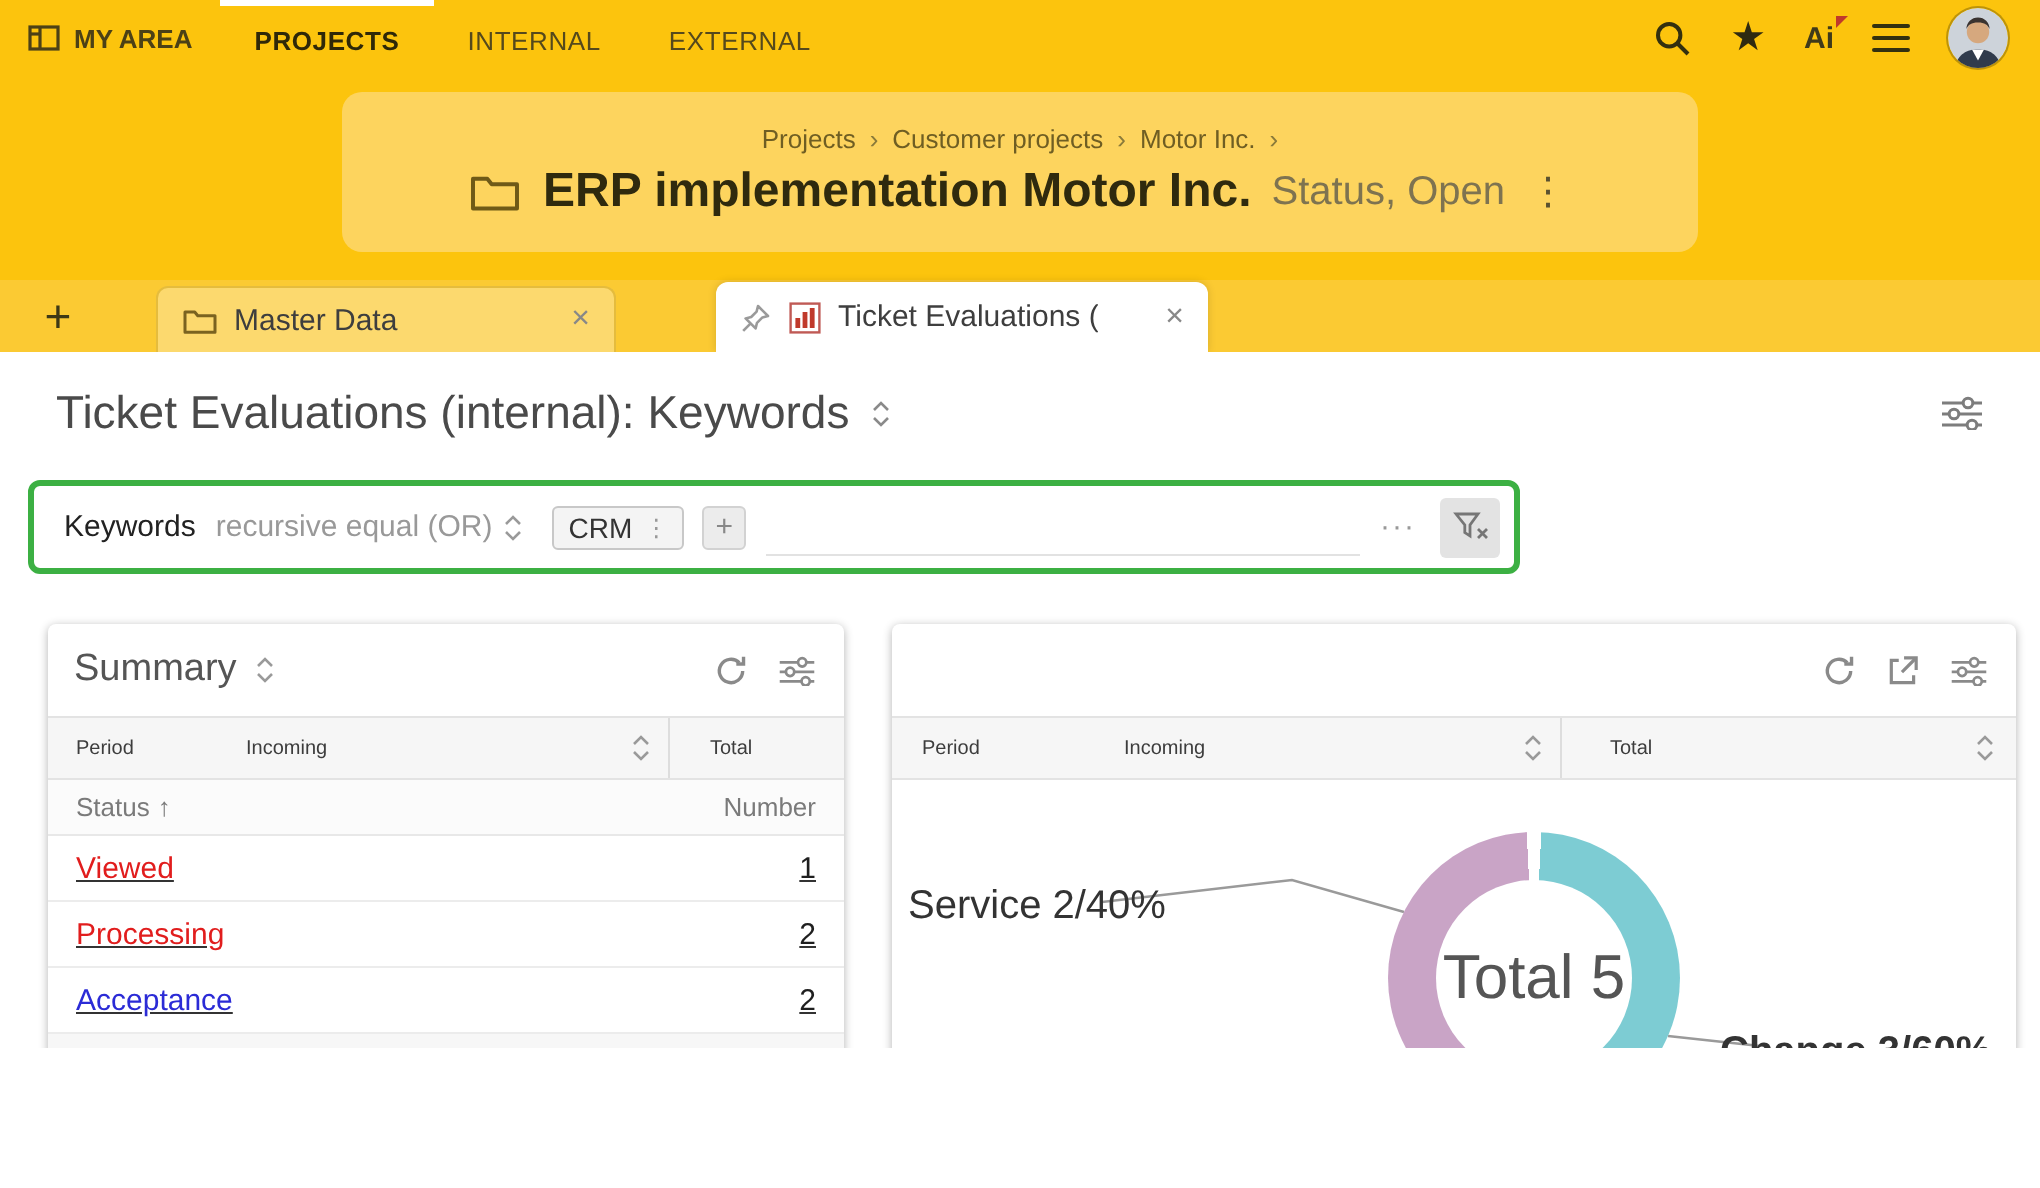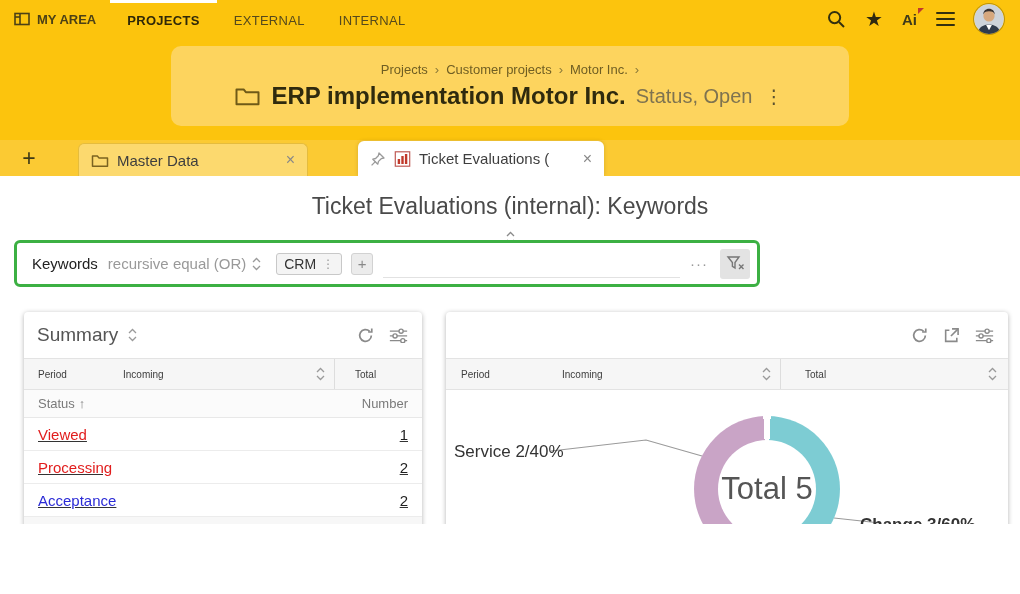--- a/index.html
+++ b/index.html
@@ -38,21 +38,21 @@
   .tabstrip { height:36px; background:var(--amber-strip,#fbca33); display:flex; align-items:flex-end; padding-left:14px; }
   .addtab { width:30px; height:36px; display:flex; align-items:center; justify-content:center; font-size:23px; color:#3e3916; cursor:pointer; }
   .tab { display:flex; align-items:center; gap:8px; height:33px; padding:0 10px 0 12px; border-radius:6px 6px 0 0; font-size:15px; color:#3e3e3e; cursor:pointer; }
   .tab.inactive { background:var(--tab-inactive,#fcd96e); border:1px solid #e5bc3d; border-bottom:none; width:230px; margin-left:34px; }
   .tab.active { background:#fff; width:246px; margin-left:50px; height:35px; box-shadow:0 0 4px rgba(0,0,0,.15); }
   .tab .tab-label { white-space:nowrap; overflow:hidden; }
   .tab .close { margin-left:auto; color:#888; font-size:16px; cursor:pointer; padding:0 2px; }
 
   
   .content { position:relative; height:418px; background:#fff; }
-  .pagetitle-row { display:flex; align-items:center; padding:17px 28px 0 28px; gap:10px;flex-direction:column; }
+  .pagetitle-row { display:flex; align-items:center; padding:17px 28px 0 28px; gap:10px; }
   .pagetitle { font-size:23px; font-weight:normal; color:#4a4a4a; }
   .pagetitle-row .flexspacer { flex:1; }
 
   
   .filter-outline { position:absolute; left:14px; top:64px; width:746px; height:47px; border:3px solid var(--highlight-green,#3cb043); border-radius:6px; background:#fff; display:flex; align-items:center; padding:0 7px; }
   .f-label { font-size:15px; color:#222; margin:0 10px 0 8px; }
   .f-op { font-size:15px; color:#999; margin-right:5px; cursor:pointer; }
   .chip { display:flex; align-items:center; gap:6px; background:#f4f4f4; border:1px solid #c8c8c8; border-radius:3px; padding:2px 7px; font-size:14px; color:#333; margin-left:14px; cursor:pointer; }
   .chip .grip { color:#999; font-size:12px; }
   .addchip { width:22px; height:22px; background:#ececec; border:1px solid #d2d2d2; border-radius:3px; color:#888; display:flex; align-items:center; justify-content:center; font-size:15px; margin-left:9px; cursor:pointer; }
@@ -86,21 +86,21 @@
   .trow.sum .t-label { font-size:16px; cursor:default; }
   .trow.sum .t-value { color:#808080; }
 
   
   .chart-area { position:relative; height:194px; }
   .leader-svg { position:absolute; left:0; top:0; width:562px; height:194px; }
   .leader-svg polyline { fill:none; stroke:#9a9a9a; stroke-width:1.2; }
   .ring { position:absolute; left:248px; top:26px; width:146px; height:146px; border-radius:50%; cursor:pointer; }
   .ring::after { content:""; position:absolute; left:24px; top:24px; width:98px; height:98px; border-radius:50%; background:#fff; }
   .center-label { position:absolute; left:248px; top:26px; width:146px; height:146px; display:flex; align-items:center; justify-content:center; font-size:31px; color:#555; }
-  .slice-label { position:absolute; font-size:17px; color:#333; white-space:nowrap; }
+  .slice-label { position:absolute; font-size:20px; color:#333; white-space:nowrap; }
   .lbl-service { left:8px; top:52px; }
   .lbl-change { left:414px; top:125px;font-weight:bold; }
 
   
   .sorticon { width:11px; height:16px; flex:none; cursor:pointer; }
   svg.gicon { display:block; }
 </style>
 </head>
 <body>
 
@@ -113,24 +113,24 @@
           <line x1="6" y1="1.5" x2="6" y2="12.5"></line>
           <line x1="1" y1="5" x2="6" y2="5"></line>
       </svg>
       <span>MY AREA</span>
     </div>
     <nav class="nav">
       <div class="nav-item active">
           <span>PROJECTS</span>
         </div>
       <div class="nav-item">
-          <span>EXTERNAL</span>
+          <span>INTERNAL</span>
         </div>
       <div class="nav-item">
-          <span>INTERNAL</span>
+          <span>EXTERNAL</span>
         </div>
     </nav>
     <div class="topbar-right">
       <span class="icon-btn">
         <svg class="gicon" width="20" height="20" viewBox="0 0 20 20" fill="none" stroke="#33300f" stroke-width="2">
           <circle cx="8.6" cy="8.6" r="5.6"></circle>
             <line x1="13" y1="13" x2="18" y2="18"></line>
         </svg>
       </span>
       <span class="icon-btn star-icon"></span>

